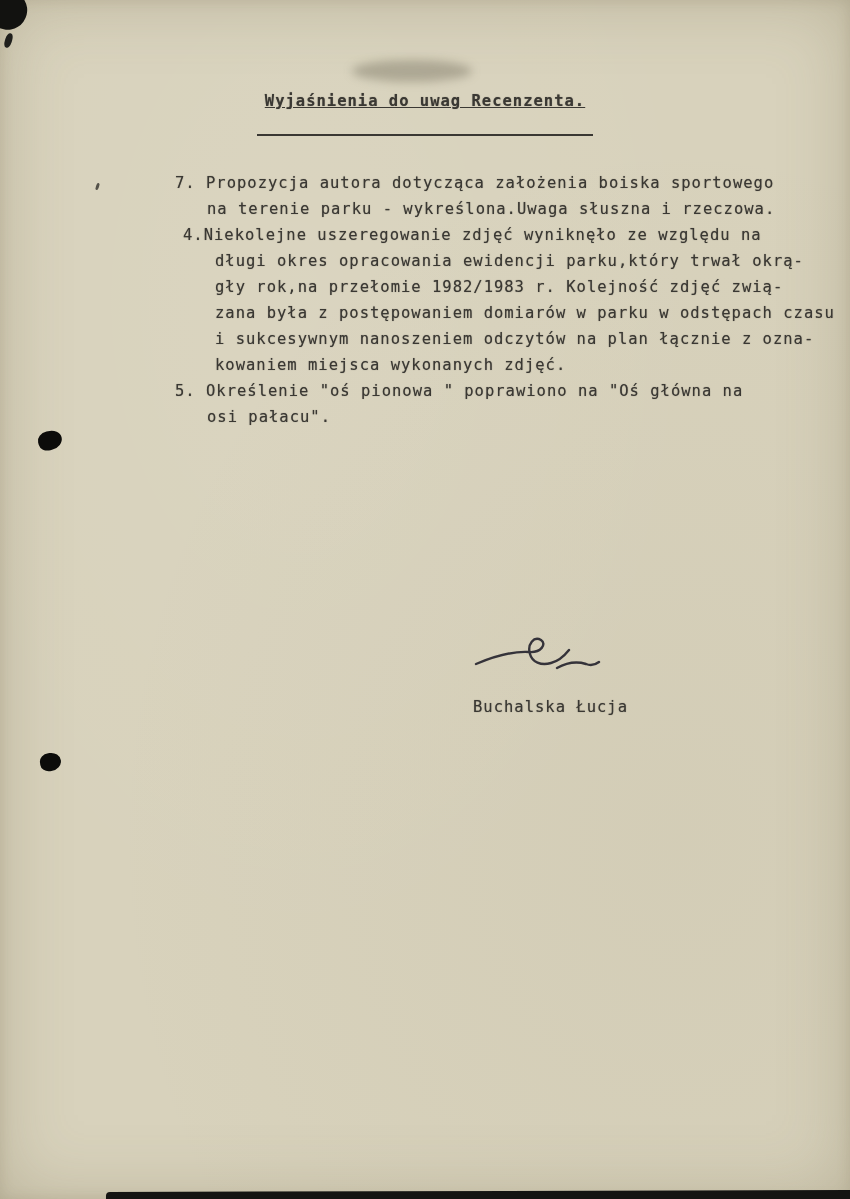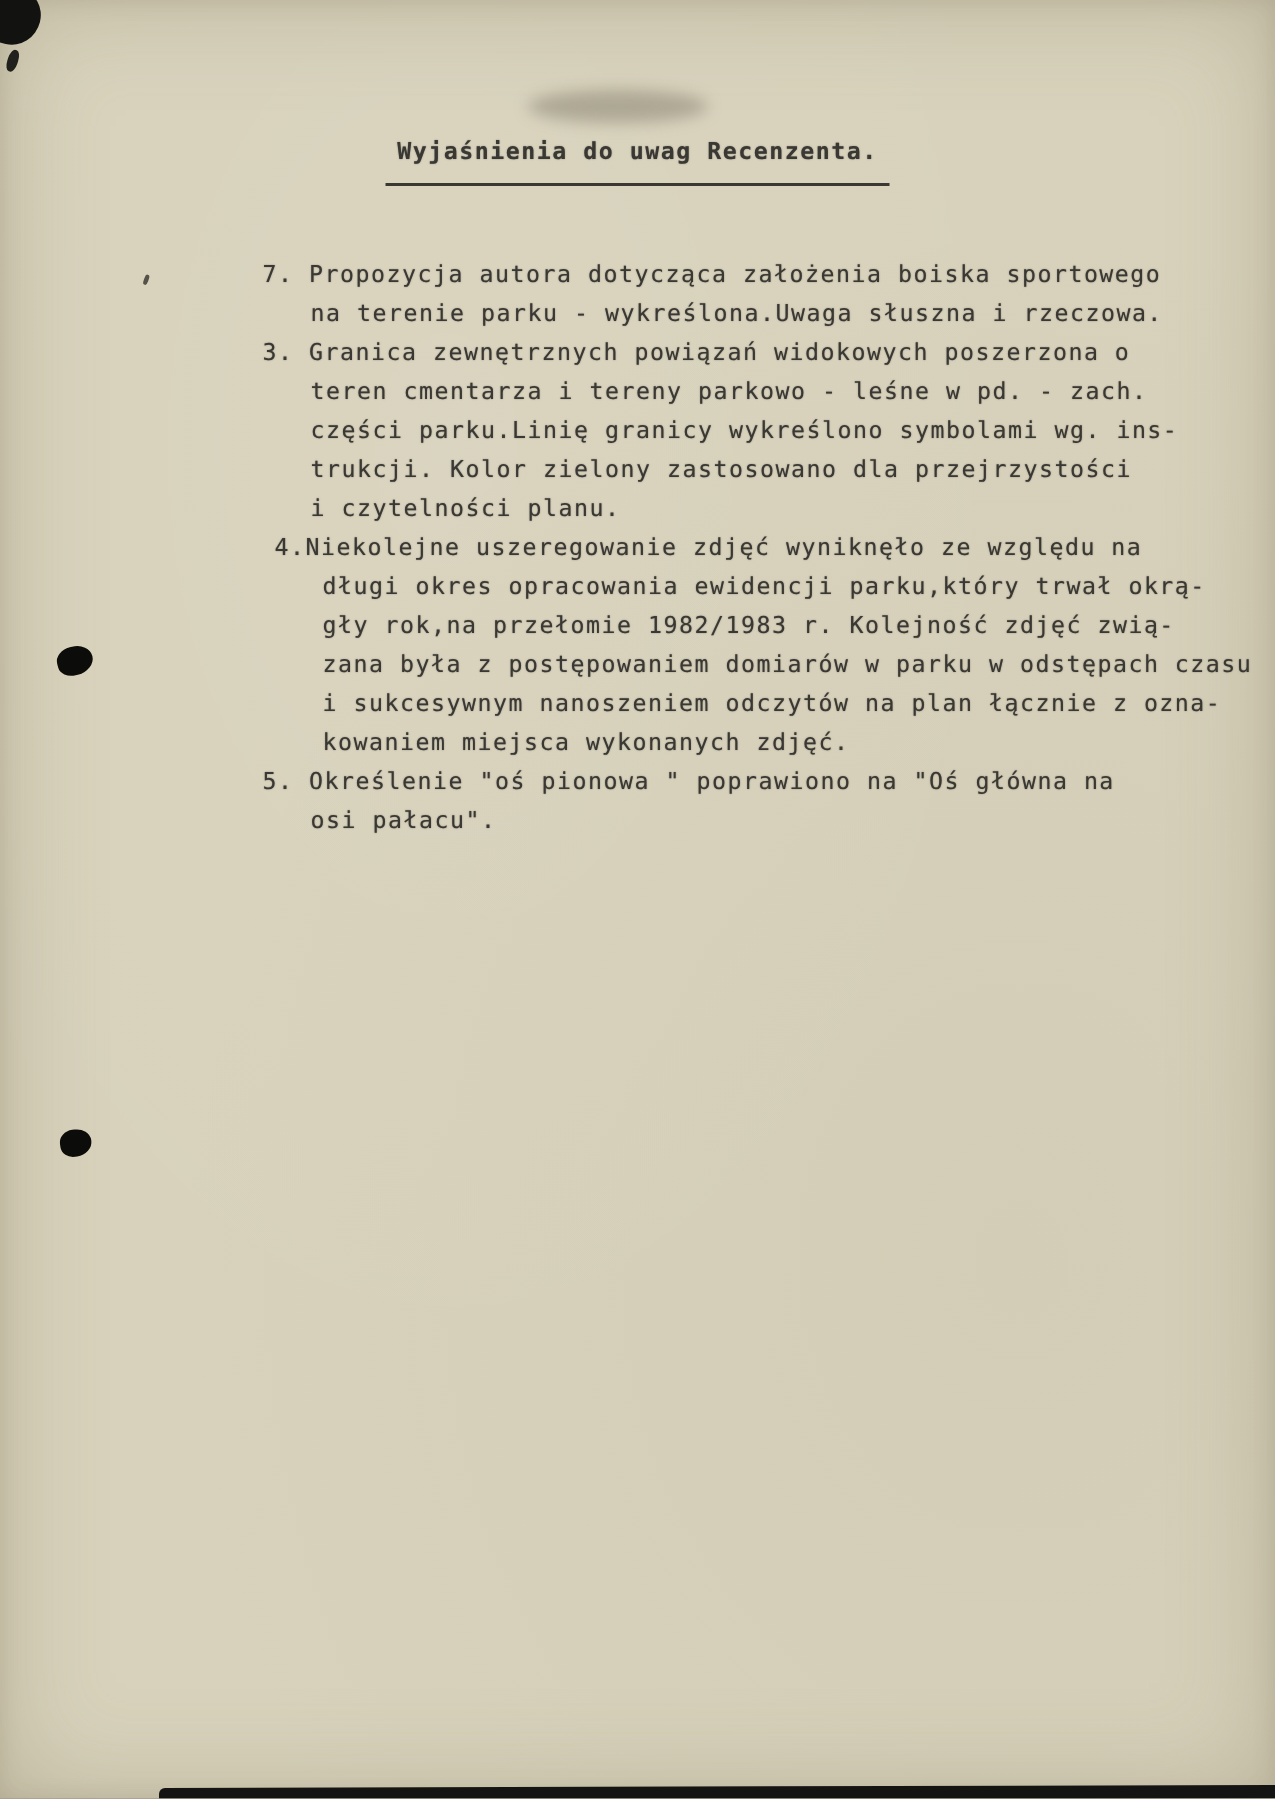--- a/index.html
+++ b/index.html
@@ -30,22 +30,23 @@
   .title-wrap {
     position: absolute;
     top: 88px;
     left: 0;
     right: 0;
     text-align: center;
   }
   .doc-title {
     display: inline-block;
     border-bottom: 2px solid #3a3833;
-    padding: 0 8px 8px 8px;
+    padding: 0 8px 20px 8px;
     font-weight: bold;
+    text-decoration: underline;
   }
   .list {
     position: absolute;
     top: 170px;
     left: 175px;
     width: 665px;
   }
   .item {
     white-space: pre-wrap;
     padding-left: 32px;
@@ -153,29 +154,36 @@
   <div class="hole-punch p2"></div>
   <div class="bottom-strip"></div>
 
   <div class="title-wrap typewriter">
     <span class="doc-title">Wyjaśnienia do uwag Recenzenta.</span>
   </div>
 
   <div class="list typewriter">
     <div class="item">7. Propozycja autora dotycząca założenia boiska sportowego
 na terenie parku - wykreślona.Uwaga słuszna i rzeczowa.</div>
-    <div class="item">3. Granica zewnętrznych powiązań widokowych poszerzona o
-teren cmentarza i tereny parkowo - leśne w pd. - zach.
-części parku.Linię granicy wykreślono symbolami wg. ins-
-trukcji. Kolor zielony zastosowano dla przejrzystości
-i czytelności planu.</div>
     <div class="item offset-num">4.Niekolejne uszeregowanie zdjęć wyniknęło ze względu na
 długi okres opracowania ewidencji parku,który trwał okrą-
 gły rok,na przełomie 1982/1983 r. Kolejność zdjęć zwią-
 zana była z postępowaniem domiarów w parku w odstępach czasu
 i sukcesywnym nanoszeniem odczytów na plan łącznie z ozna-
 kowaniem miejsca wykonanych zdjęć.</div>
     <div class="item">5. Określenie "oś pionowa " poprawiono na "Oś główna na
 osi pałacu".</div>
   </div>
 
+  <div class="signature-block">
+    <svg class="signature-svg" width="130" height="52" viewBox="0 0 130 52">
+      <path d="M 3 36 C 22 28, 40 23, 56 24
+               C 68 25, 74 16, 68 12
+               C 61 8, 54 16, 57 26
+               C 59 34, 68 38, 78 35
+               C 86 33, 92 27, 96 22
+               M 84 40 C 93 35, 103 33, 113 36
+               C 118 38, 122 37, 126 34" fill="none" stroke="#35333a" stroke-width="2.4" stroke-linecap="round" stroke-linejoin="round"></path>
+    </svg>
+    <div class="signature-name typewriter">Buchalska Łucja</div>
+  </div>
 
 </div>
 
 </body></html>

